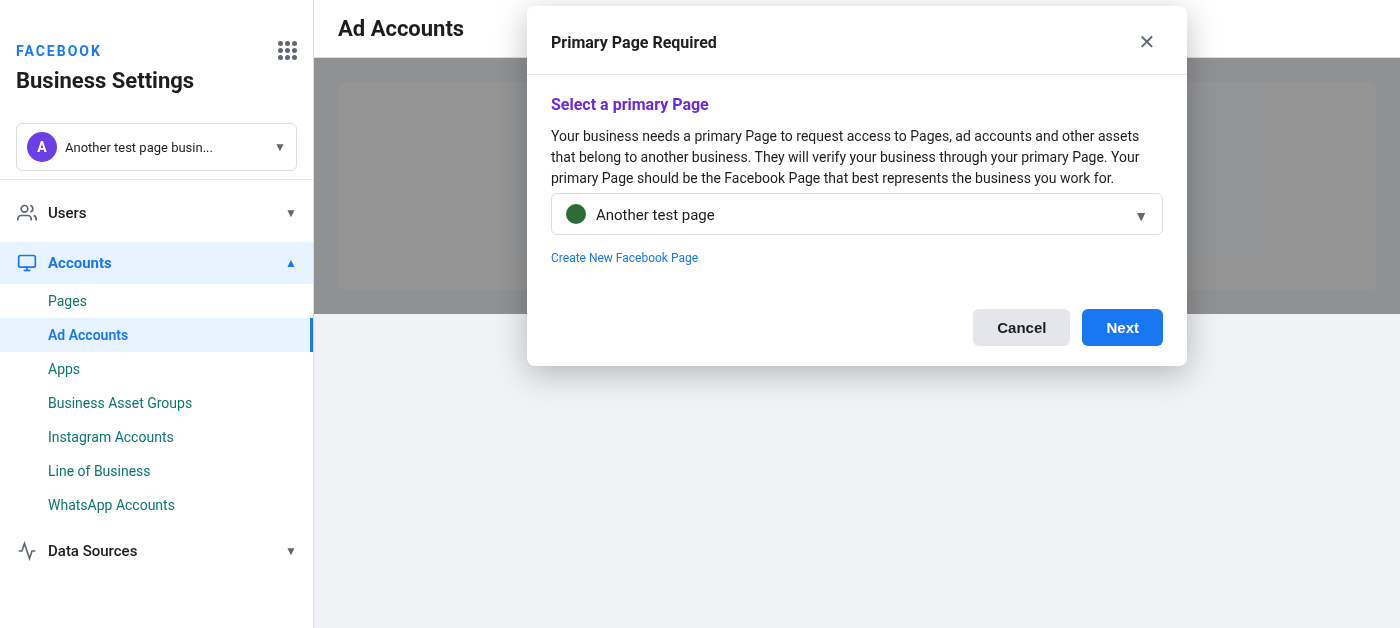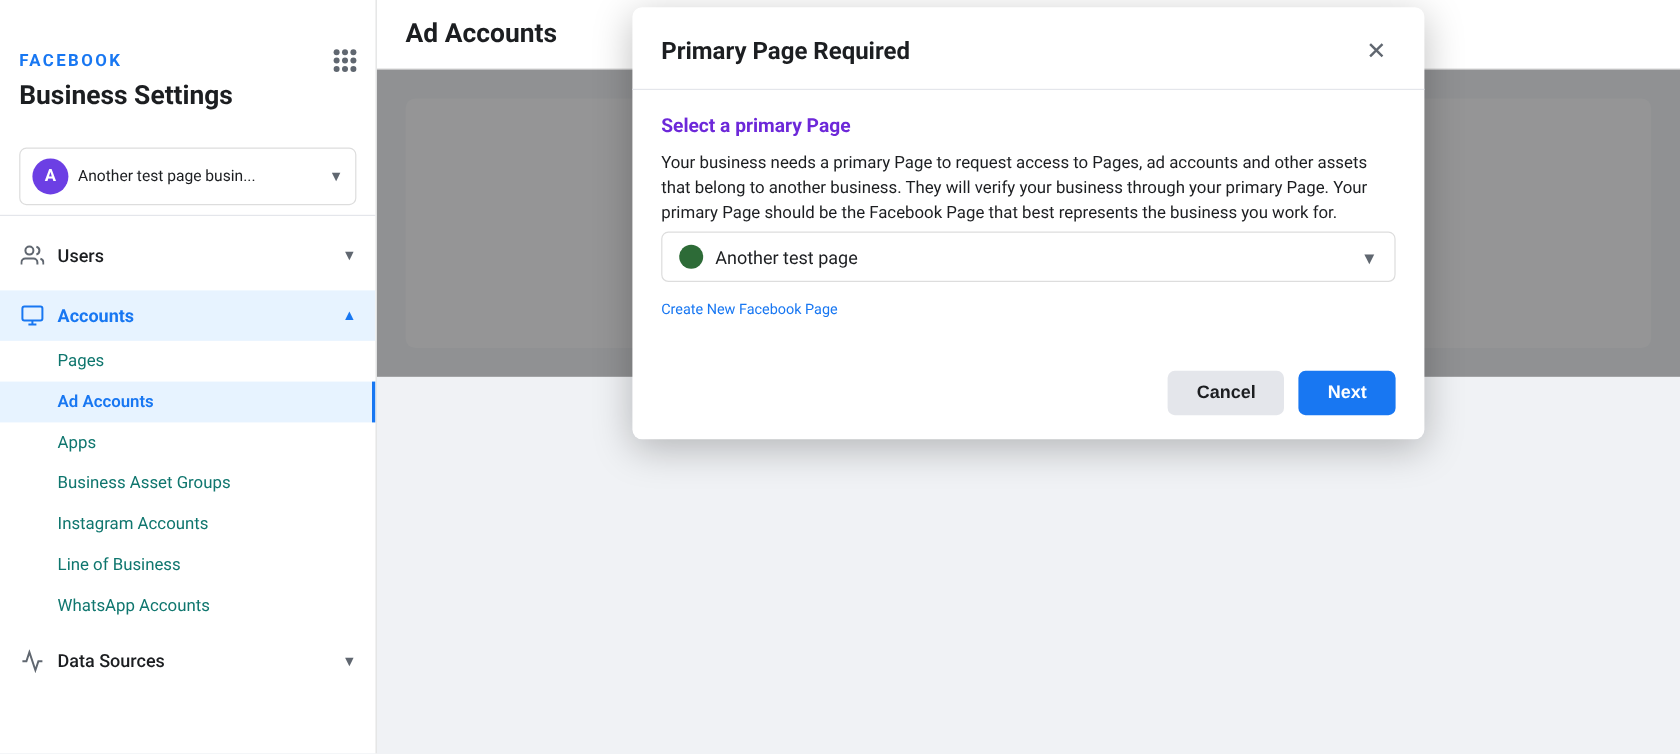--- a/index.html
+++ b/index.html
@@ -258,21 +258,21 @@
 
     .modal-header {
       display: flex;
       align-items: center;
       justify-content: space-between;
       padding: 20px 24px 16px 24px;
       border-bottom: 1px solid #e4e6eb;
     }
 
     .modal-title {
-      font-size: 20px;
+      font-size: 16px;
       font-weight: 700;
       color: #1c1e21;
     }
 
     .modal-close {
       background: none;
       border: none;
       cursor: pointer;
       color: #606770;
       font-size: 20px;

